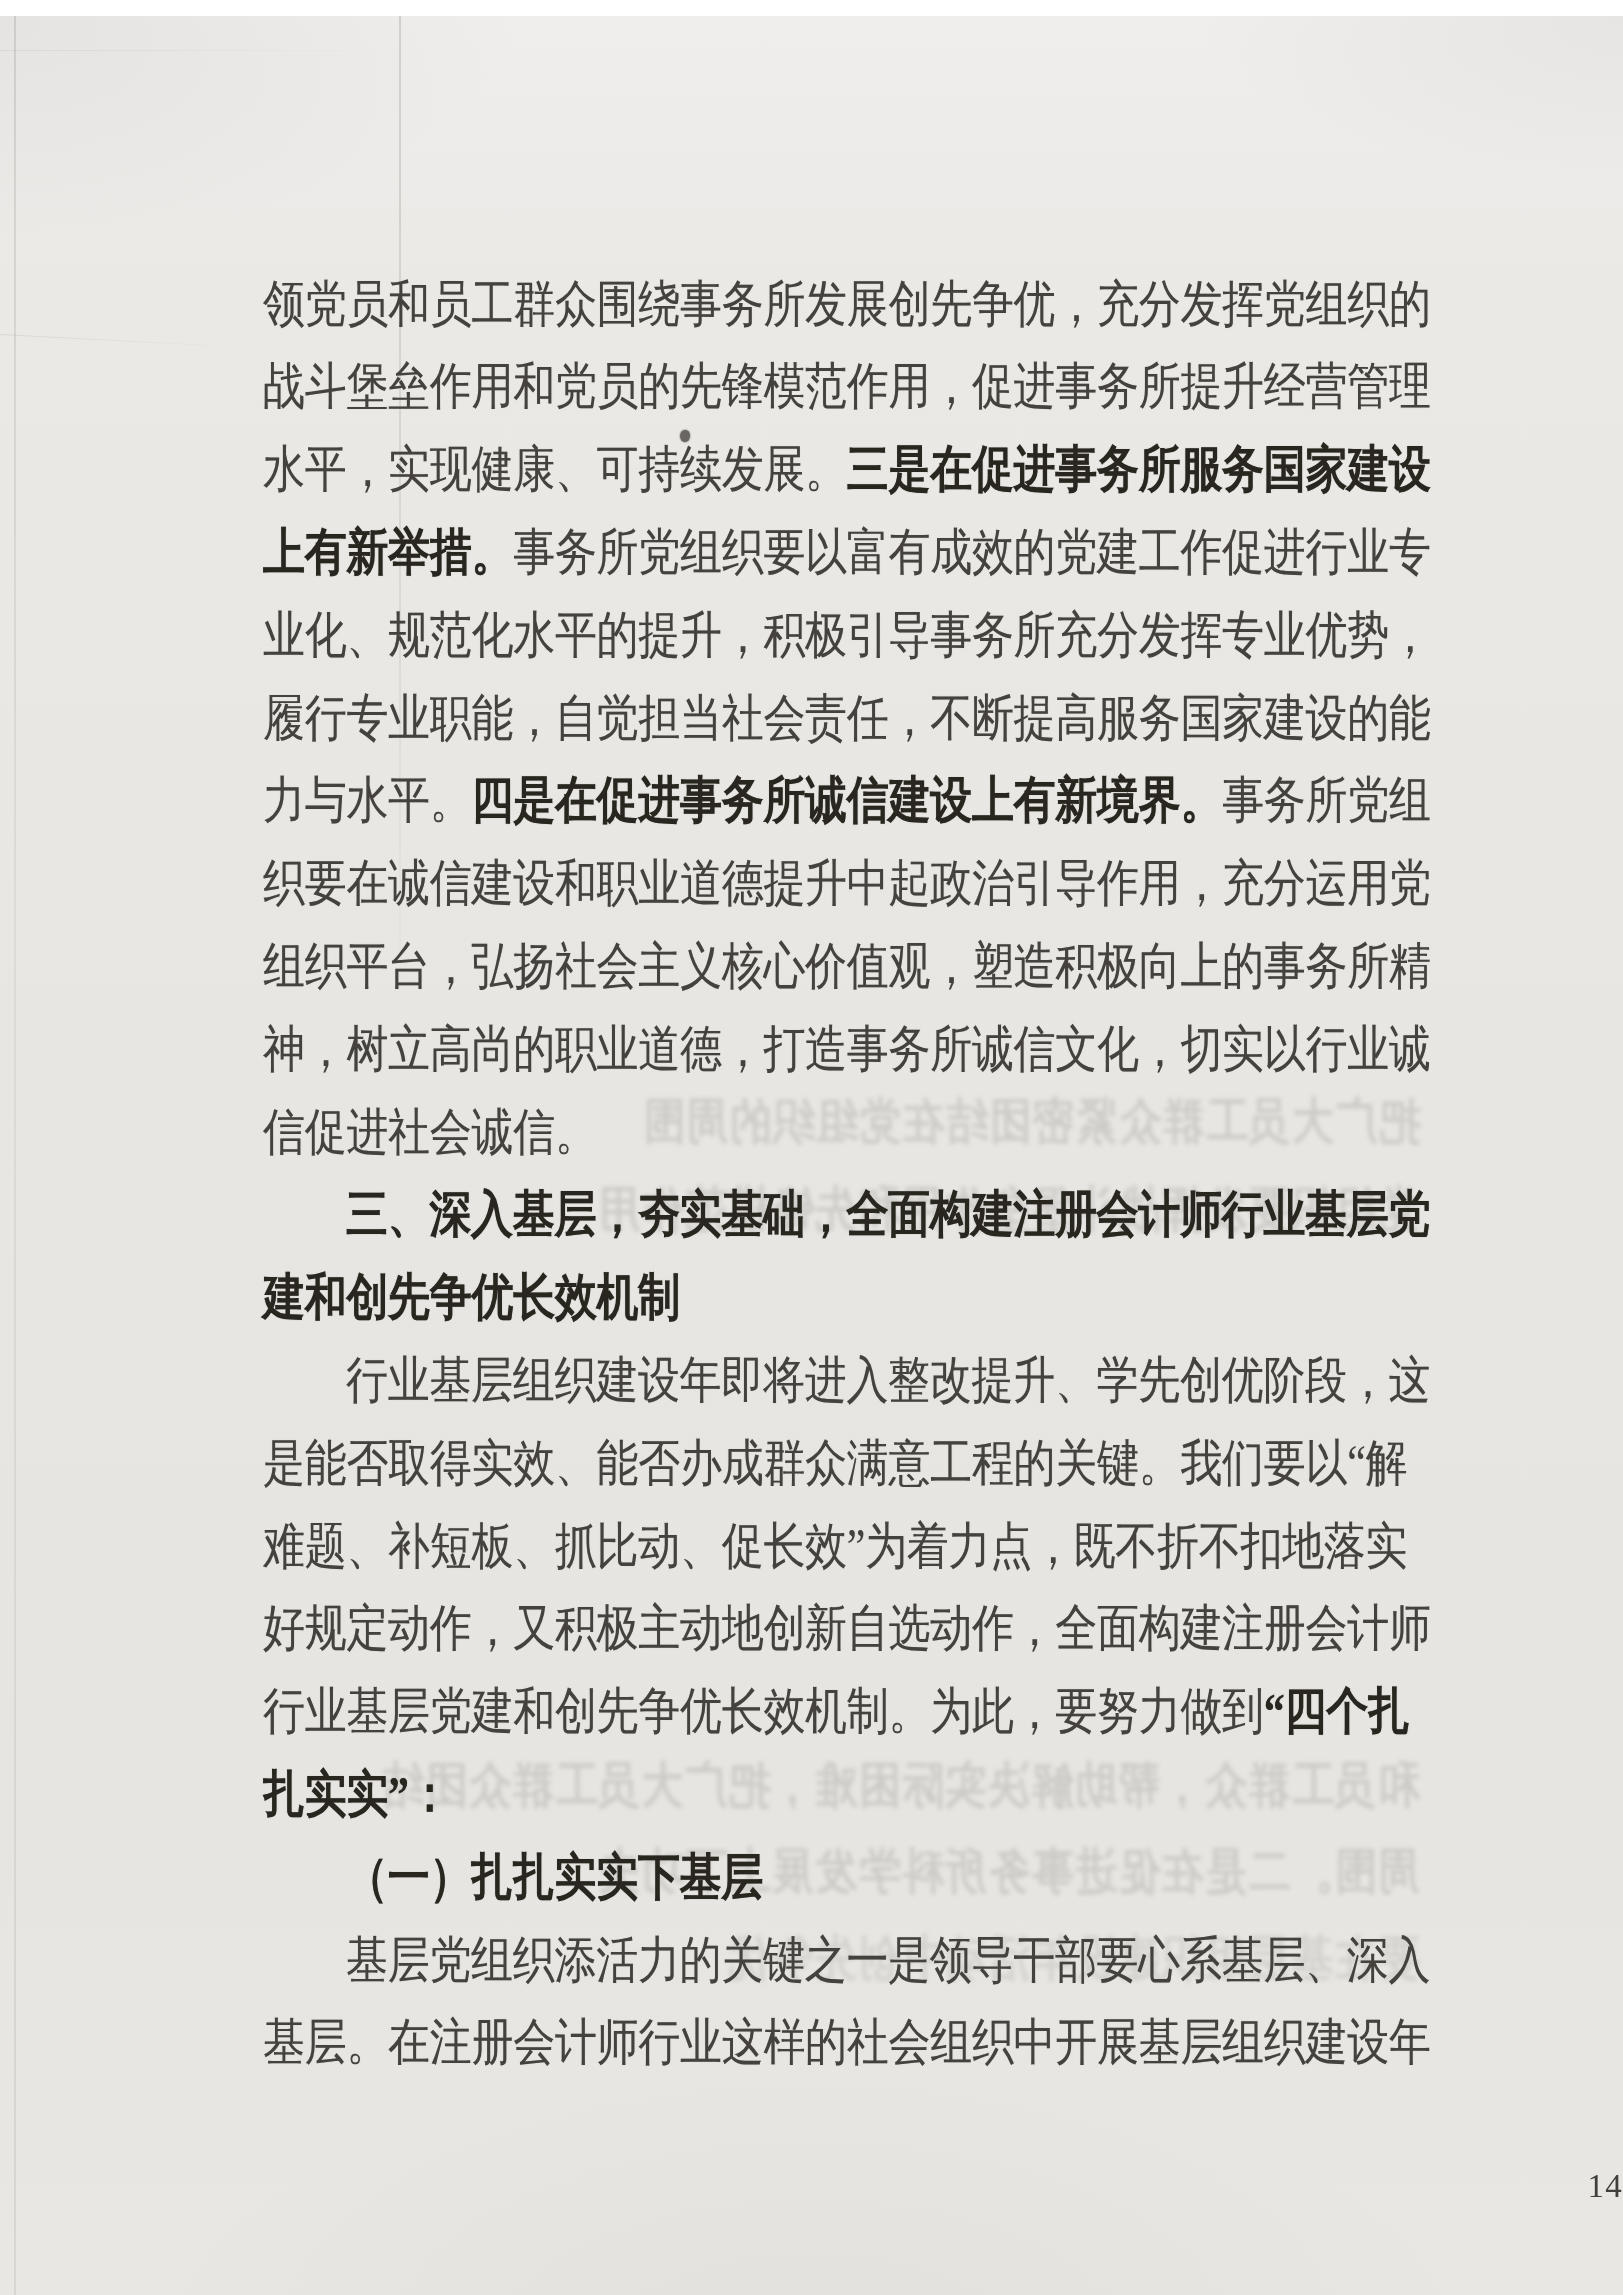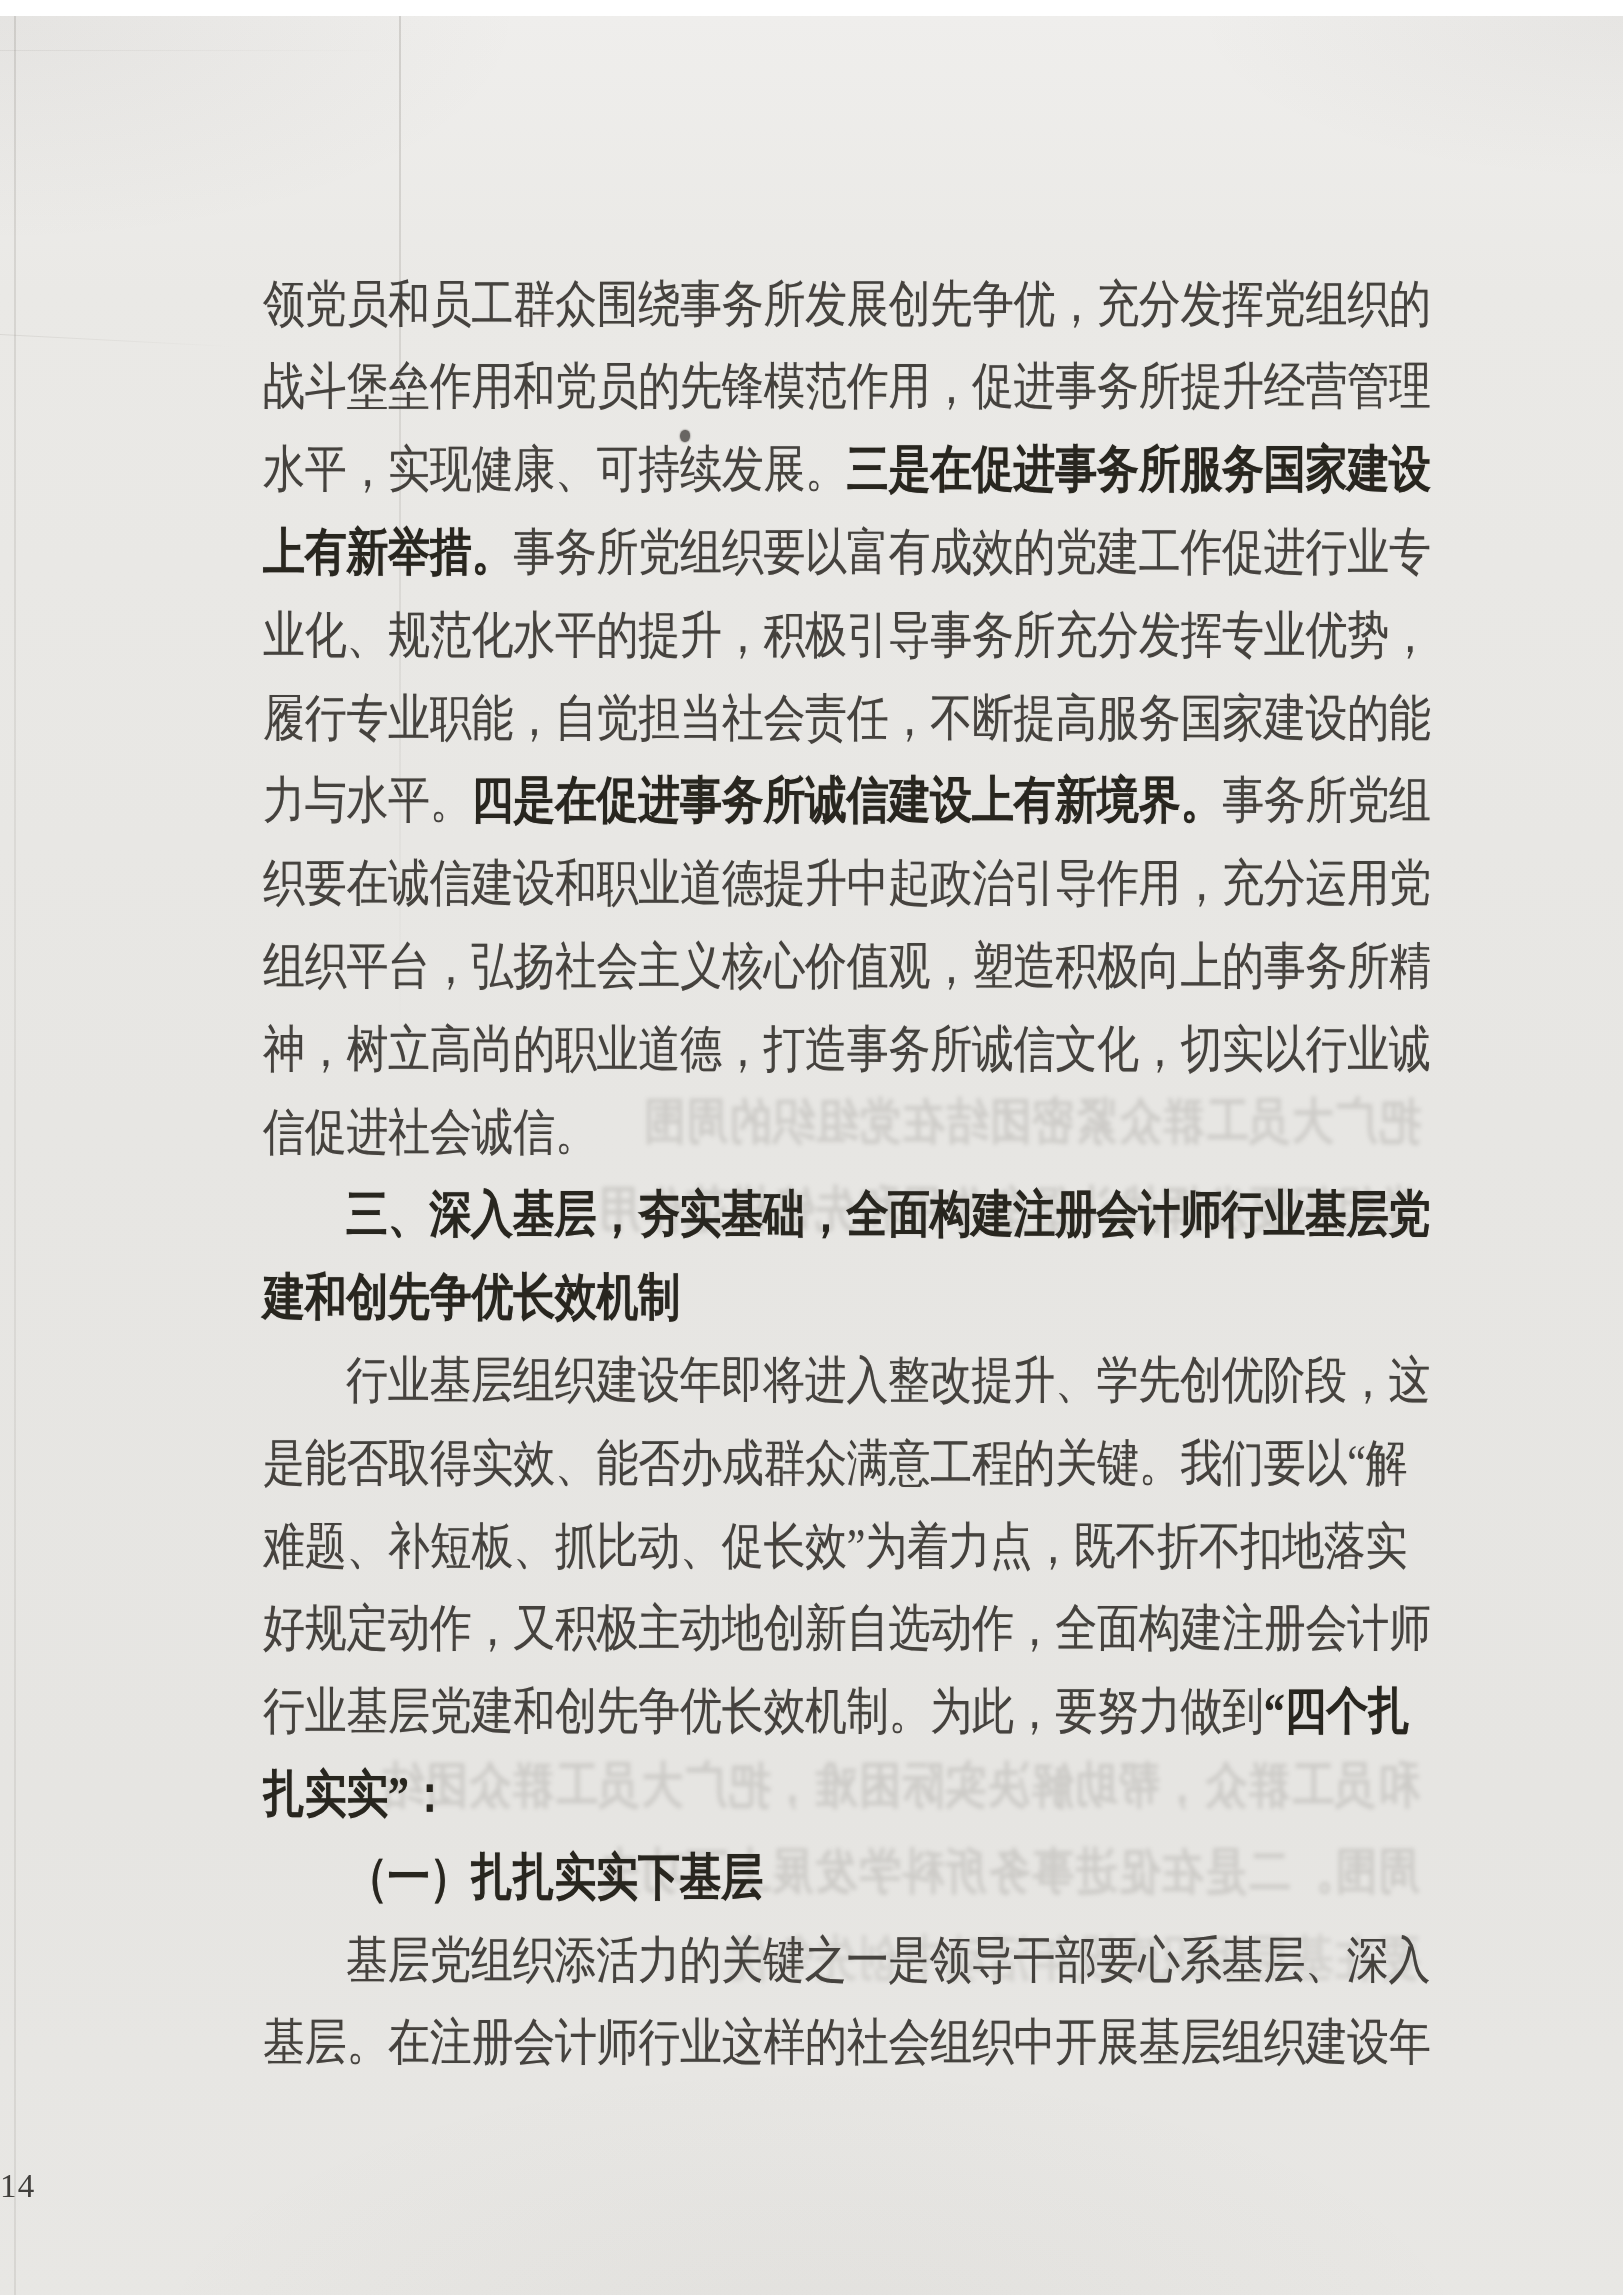--- a/index.html
+++ b/index.html
@@ -108,21 +108,21 @@
     width: 9.8px; height: 12.4px;
     border-radius: 50% 45% 50% 48%;
     background: #575350;
     box-shadow: 0 0 1.3px 0.7px rgba(87,83,80,0.45);
     opacity: 0.88;
   }
   .page-number {
     position: absolute;
     left: 0; top: 2152px;
     width: 1623px;
-    text-align: left;
+    text-align: right;
     font-size: 33px;
     letter-spacing: 1.3px;
     color: #413f3c;
   }
 </style>
 </head>
 <body>
 
 <div class="page">
 

